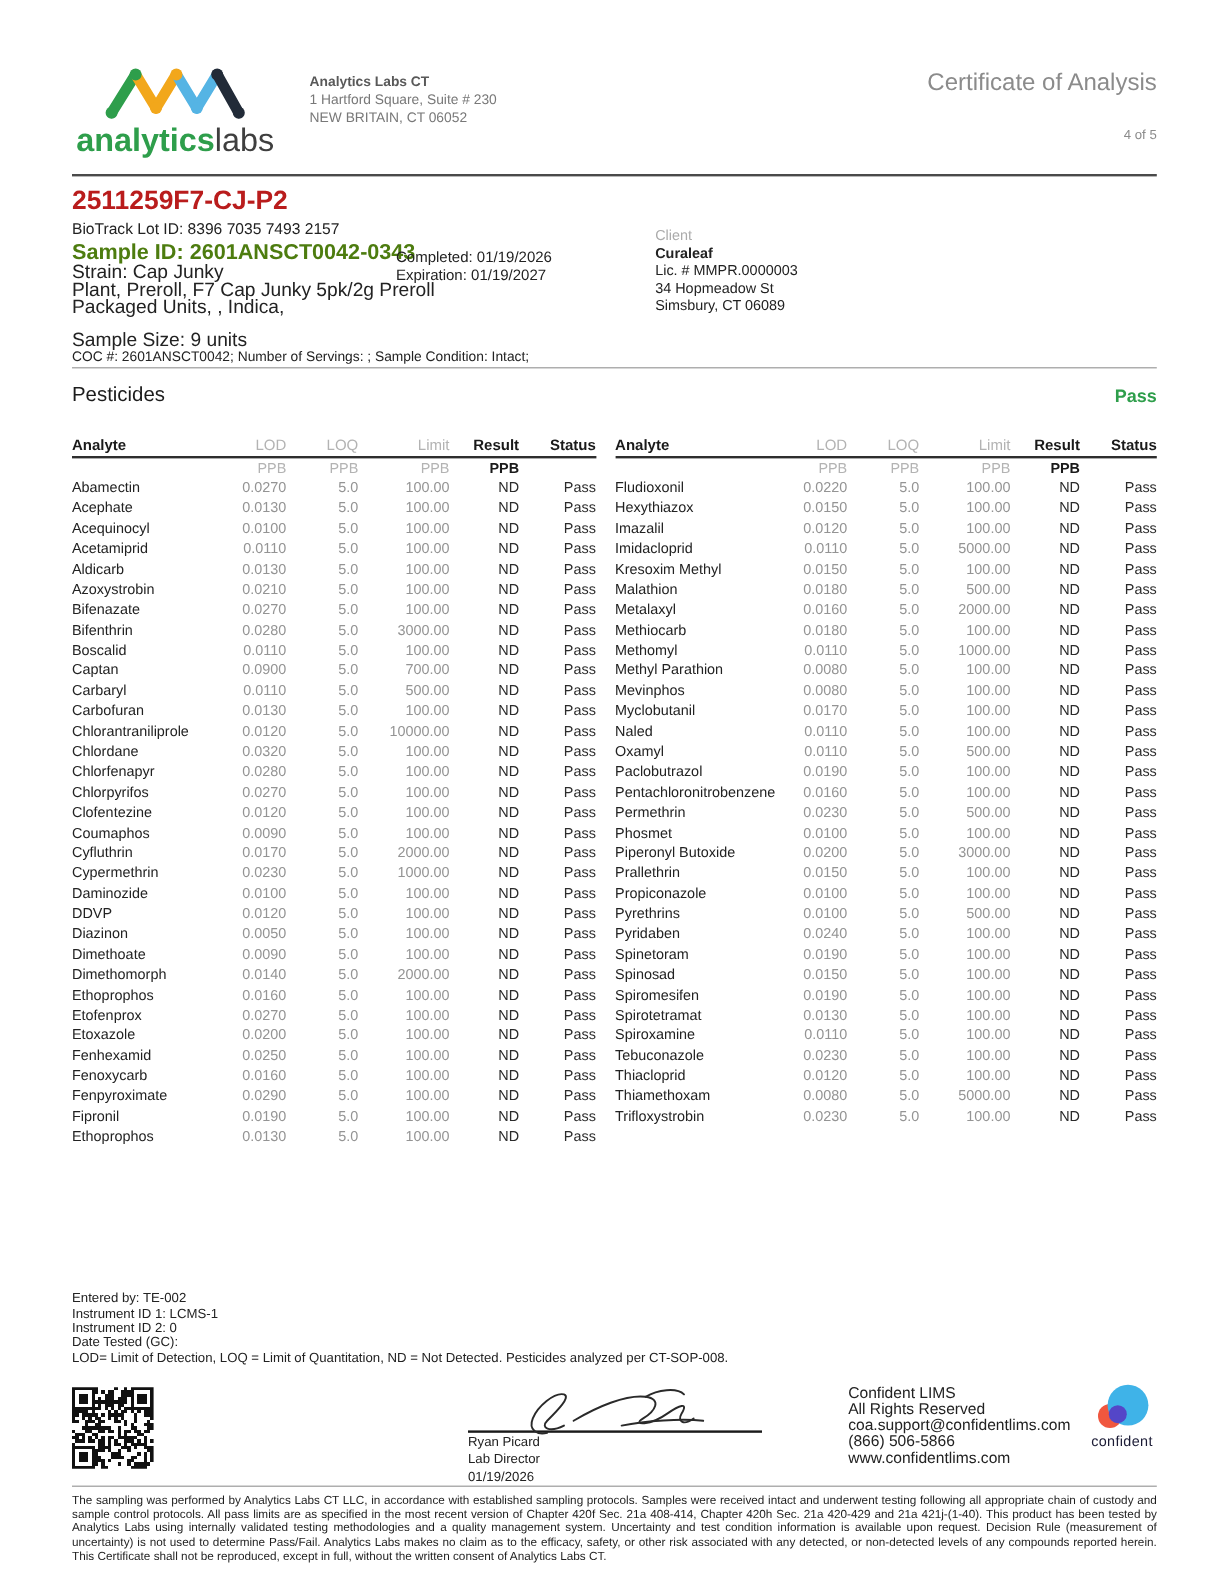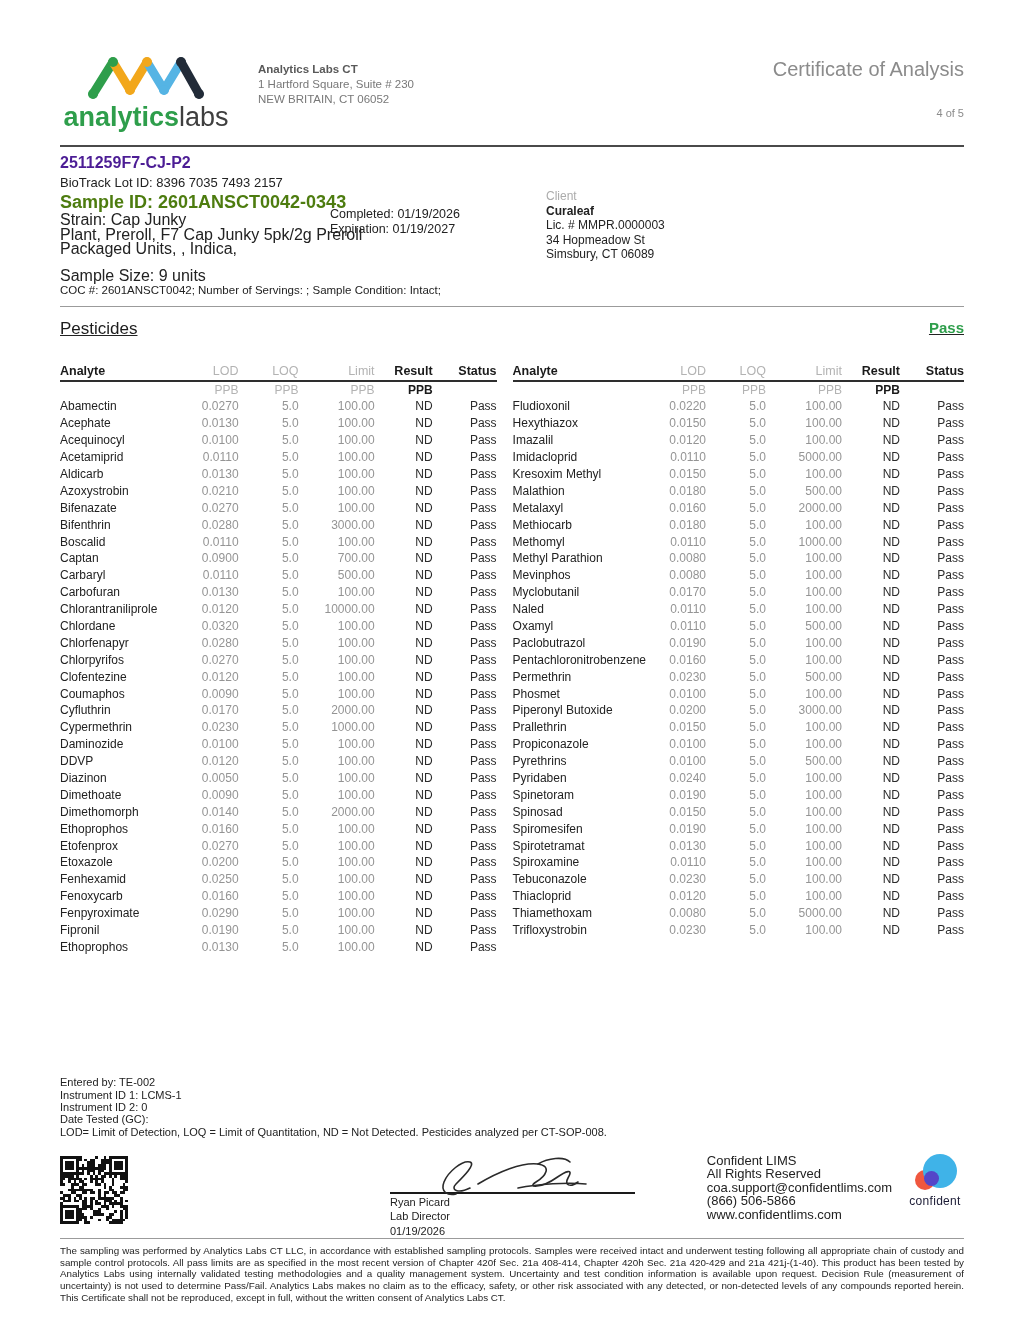--- a/index.html
+++ b/index.html
@@ -16,34 +16,34 @@
   .logo-word .d { color:#3f3f3f; }
   .lab-col { font-size:11.5px; line-height:15px; color:#787878; margin-left:26px; padding-top:12px; }
   .lab-col .lab-name { font-weight:bold; color:#595959; }
   .hdr-right { margin-left:auto; text-align:right; padding-top:8px; }
   .coa-title { font-size:20px; color:#8b8b8b; }
   .page-num { font-size:11px; color:#8b8b8b; margin-top:26px; }
   .rule1 { border:none; border-top:2px solid #4a4a4a; margin-top:12px; }
 
   
   .sample { position:relative; height:146px; padding-top:7px; }
-  .h1-id { font-size:16px; font-weight:bold; color:#4c1d95; }
+  .h1-id { font-size:22px; font-weight:bold; color:#b91c1c; }
   .biotrack { font-size:13px; margin-top:3px; color:#222; }
   .sample-id { font-size:18px; font-weight:bold; color:#4d7c0f; margin-top:2px; }
   .sline { font-size:16px; line-height:14.6px; color:#222; }
   .sample-meta { margin-top:12px; }
   .sline.small { font-size:11.5px; }
   .dates { position:absolute; left:270px; top:60px; font-size:12.5px; line-height:15px; color:#222; }
   .client { position:absolute; left:486px; top:42px; font-size:12px; line-height:14.5px; color:#222; }
   .client .clabel { color:#ababab; }
   .client .cname { font-weight:bold; }
   .rule2 { border:none; border-top:1px solid #9b9b9b; margin-top:13px; }
 
   
-  .section-head { display:flex; justify-content:space-between; align-items:flex-start; margin-top:12px;text-decoration:underline; }
+  .section-head { display:flex; justify-content:space-between; align-items:flex-end; margin-top:12px; }
   .section-title { font-size:17px; color:#1c1c1c; }
   .section-pass { font-size:15px; color:#2e9e4b; font-weight:600; }
   .tables { display:flex; gap:16px; margin-top:25px; }
   .ttable { flex:1; }
   .tgrid { display:grid; grid-template-columns:1fr 60px 60px 76px 58px 64px; }
   .thead { font-size:12.5px; font-weight:bold; color:#1a1a1a; border-bottom:2px solid #2e2e2e; padding-bottom:2px; }
   .thead .muted { color:#b3b3b3; font-weight:normal; }
   .tunits { font-size:12px; height:16px; align-items:center; }
   .tunits .muted { color:#b3b3b3; }
   .tunits .bold { font-weight:bold; color:#1a1a1a; }

